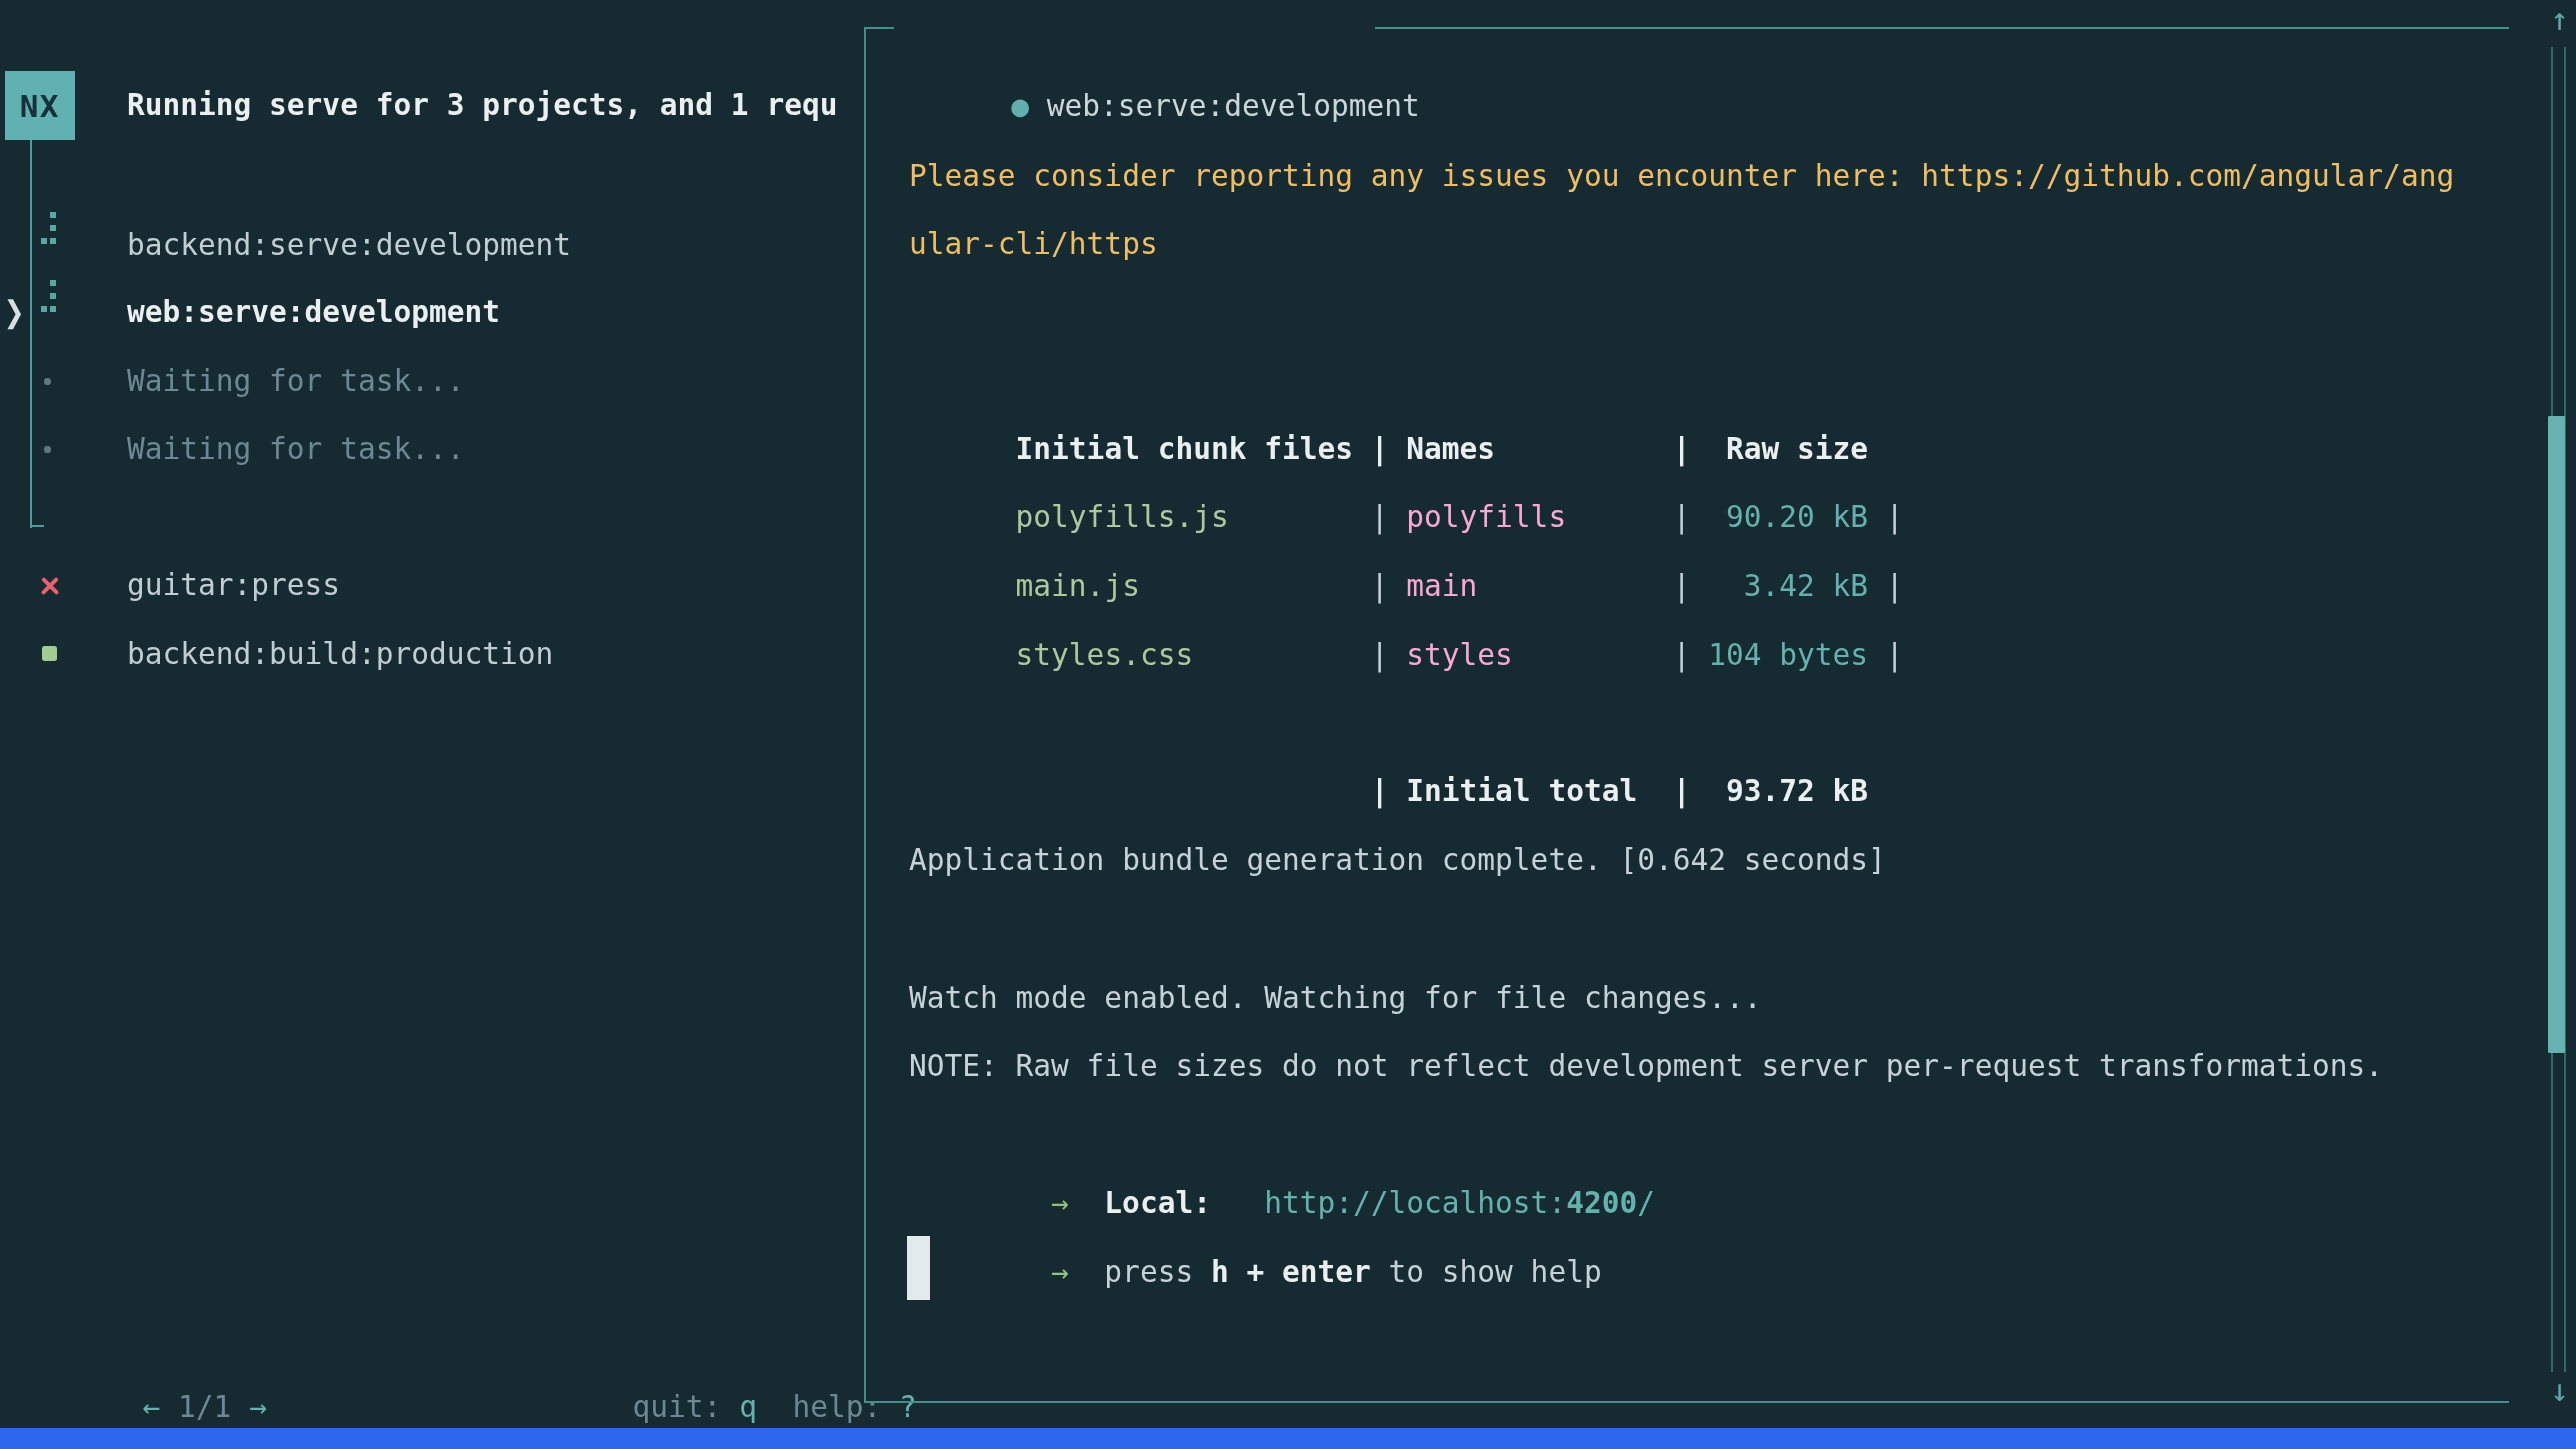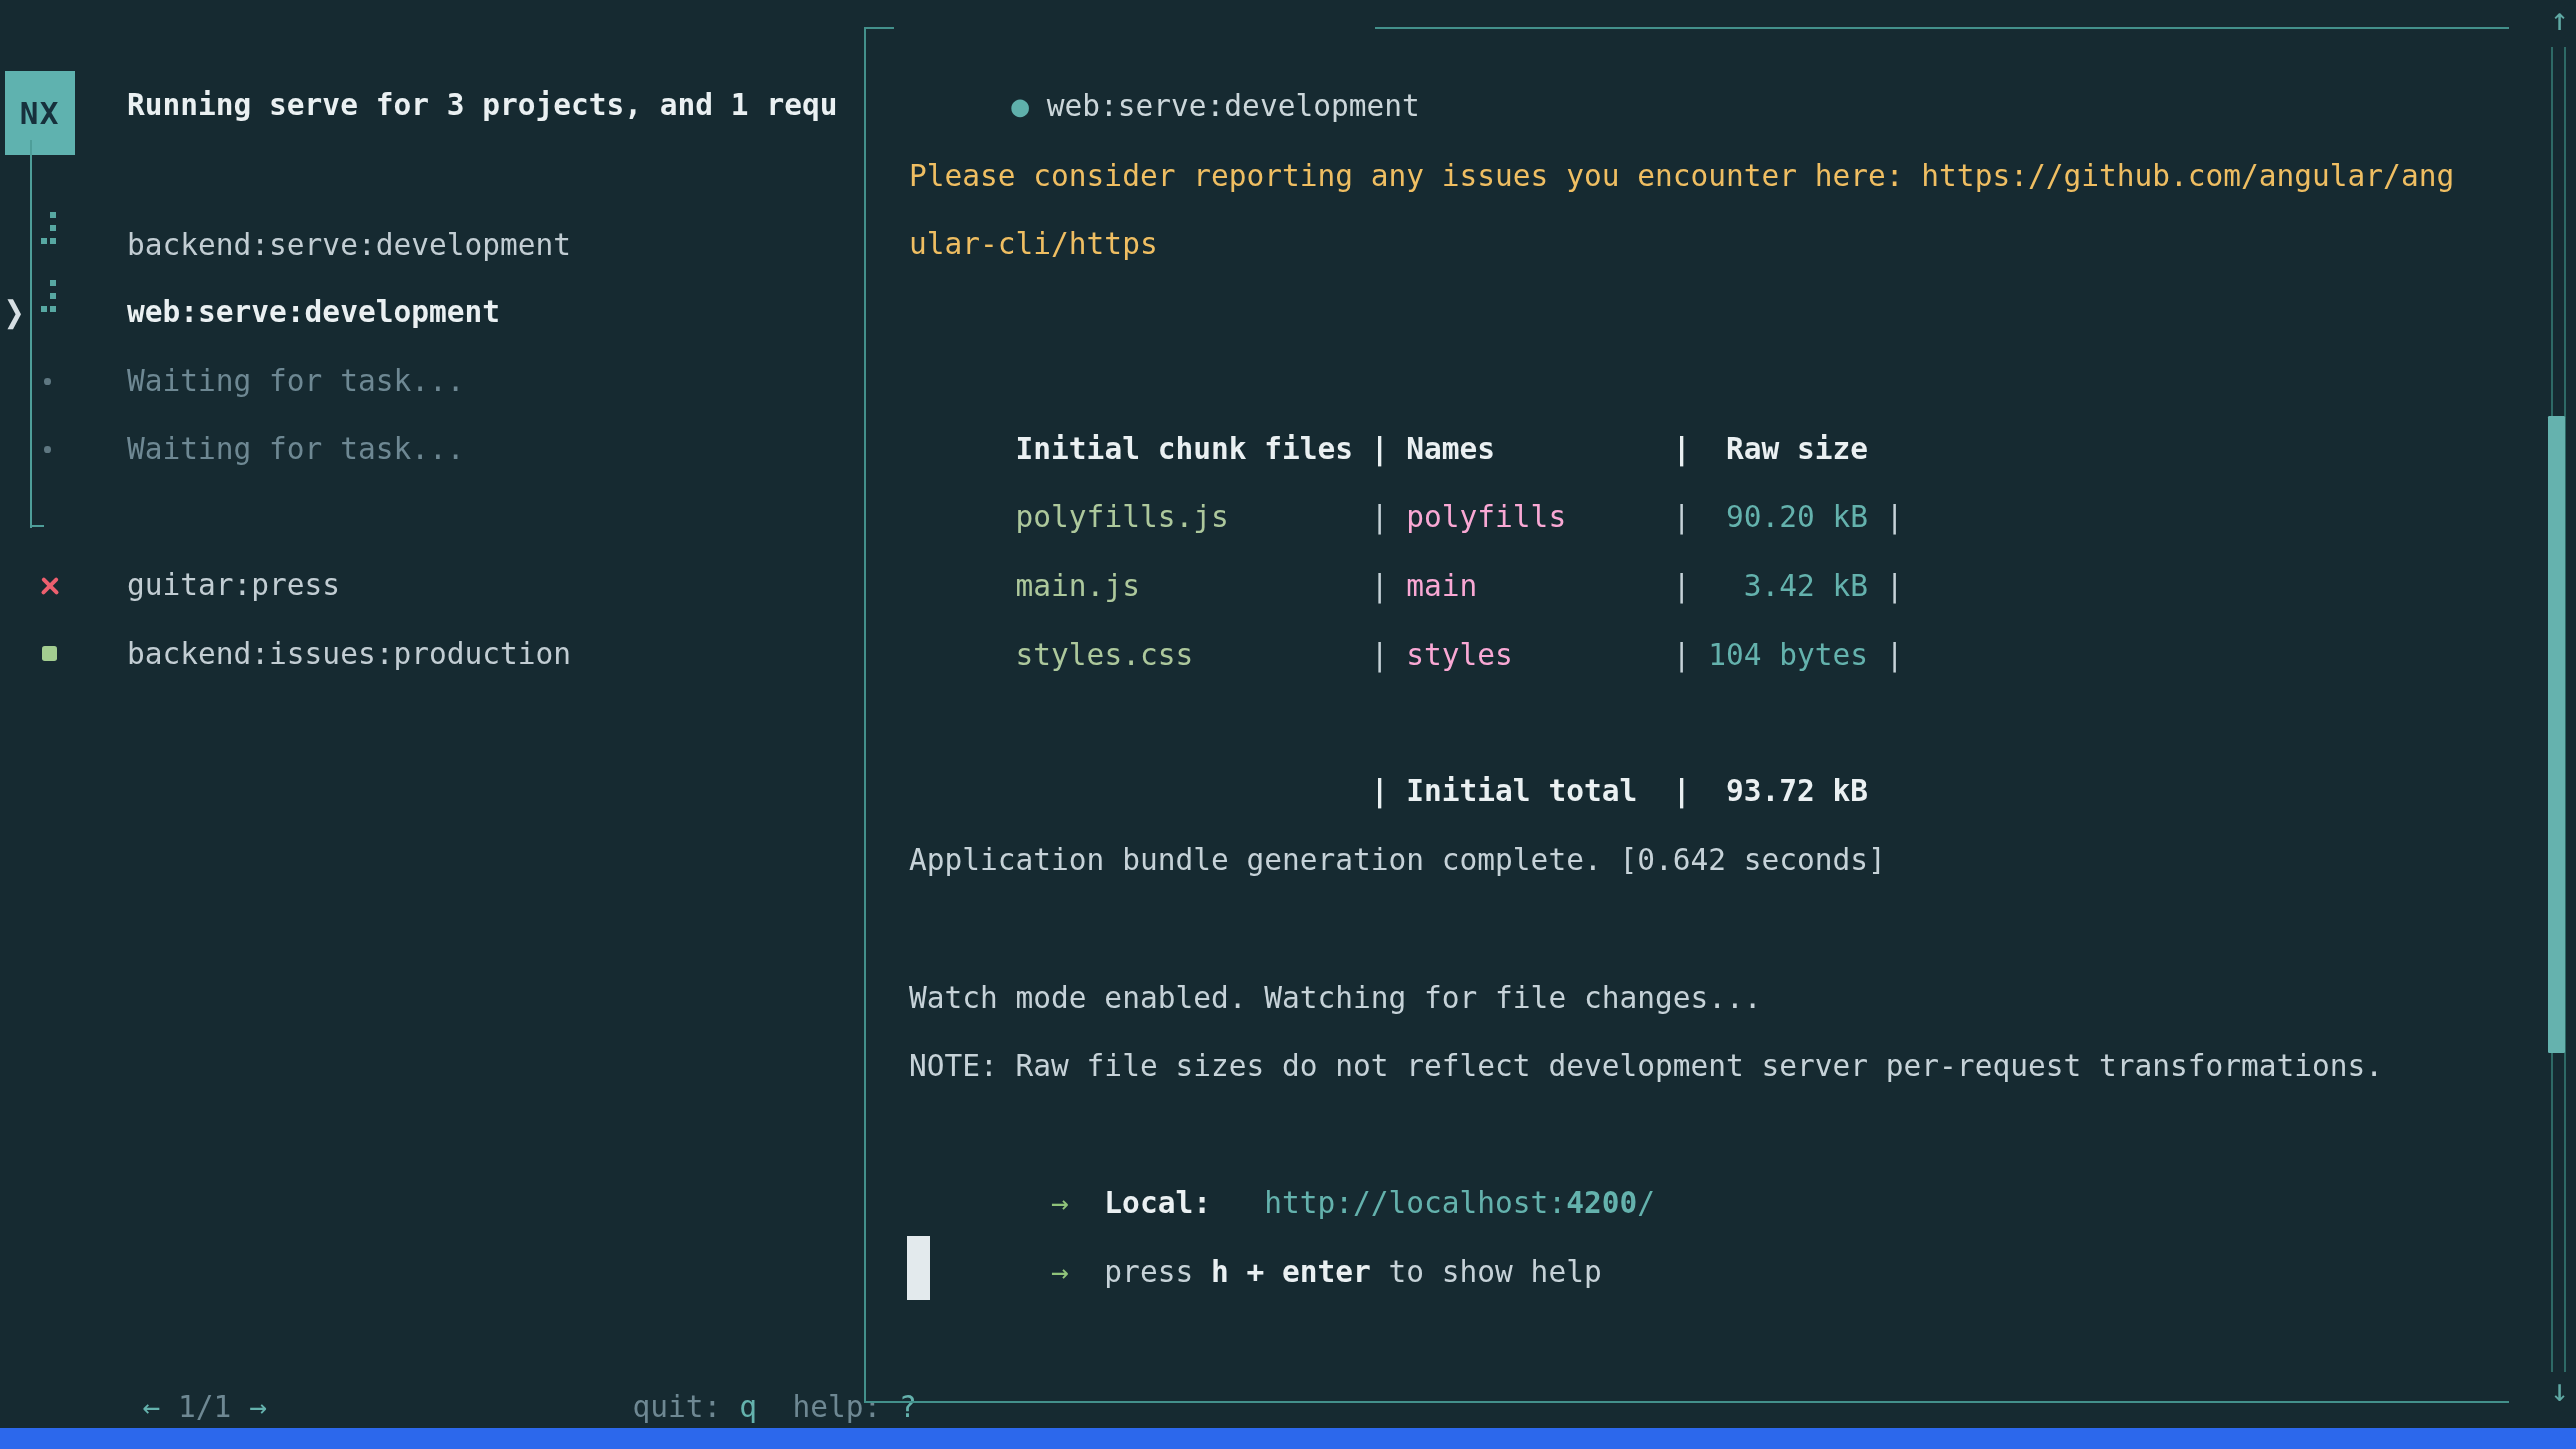--- a/index.html
+++ b/index.html
@@ -6,21 +6,21 @@
   .screen{
     position:relative;width:2576px;height:1449px;overflow:hidden;
     background:#162a31;
     font-family:"DejaVu Sans Mono","Liberation Mono",monospace;
     font-size:29.5px;color:#c2cdd3;
   }
   .abs{position:absolute;}
   .pre{white-space:pre;}
   
   .nx-badge{
-    left:4.7px;top:71px;width:70px;height:84px;background:#5fb2af;
+    left:4.7px;top:71px;width:70px;height:69px;background:#5fb2af;
     color:#17303c;font-weight:bold;font-size:31px;
     display:flex;align-items:center;justify-content:center;letter-spacing:1.3px;
   }
   .app-title{
     left:127px;top:71px;height:68px;line-height:68px;width:731px;
     font-weight:bold;color:#eaf0f2;overflow:hidden;white-space:nowrap;
   }
   .tree-v{left:29.5px;top:140px;width:2px;height:388px;background:#4e9e99;}
   .tree-stub{left:29.5px;top:525px;width:14.8px;height:2px;background:#4e9e99;}
   .chevron{
@@ -111,21 +111,21 @@
     <div class="abs wdot" style="top:378px;"></div>
     <div class="abs srow dim" style="top:347px;">Waiting for task...</div>
 
     <div class="abs wdot" style="top:446px;"></div>
     <div class="abs srow dim" style="top:415px;">Waiting for task...</div>
 
     <div class="abs xmark" style="top:576px;"></div>
     <div class="abs srow normal" style="top:551px;">guitar:press</div>
 
     <div class="abs sq" style="top:646px;"></div>
-    <div class="abs srow normal" style="top:620px;">backend:issues:production</div>
+    <div class="abs srow normal" style="top:620px;">backend:build:production</div>
 
     <div class="abs footer pre" style="left:36px;">
       <span class="teal">←</span><span class="dim gap1">1/1</span><span class="teal gap1">→</span>
     </div>
     <div class="abs footer pre" style="left:526px;">
       <span class="dim">quit:</span><span class="teal gap1">q</span><span class="dim gap2">help:</span><span class="teal gap1">?</span>
     </div>
   </div>
 
   <div>

